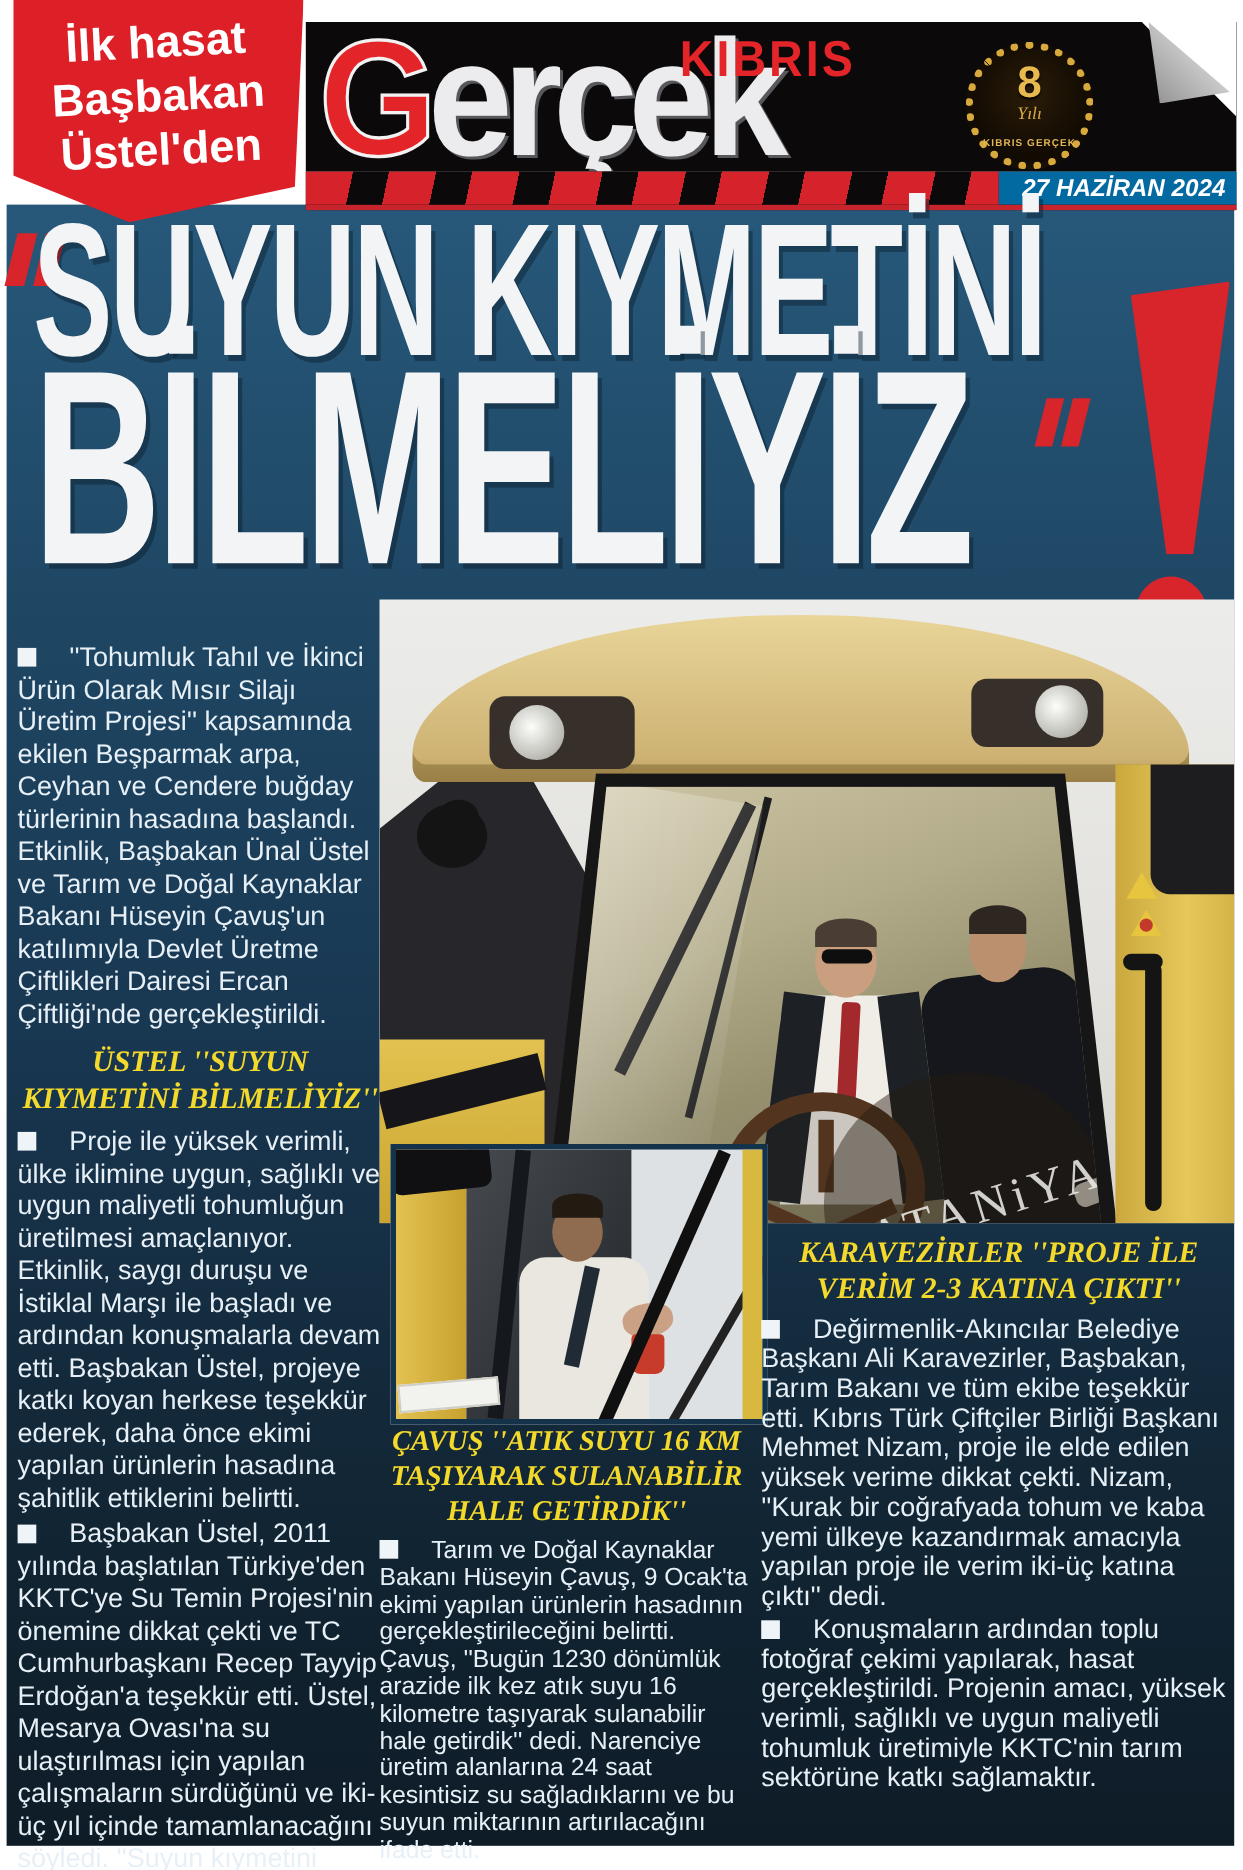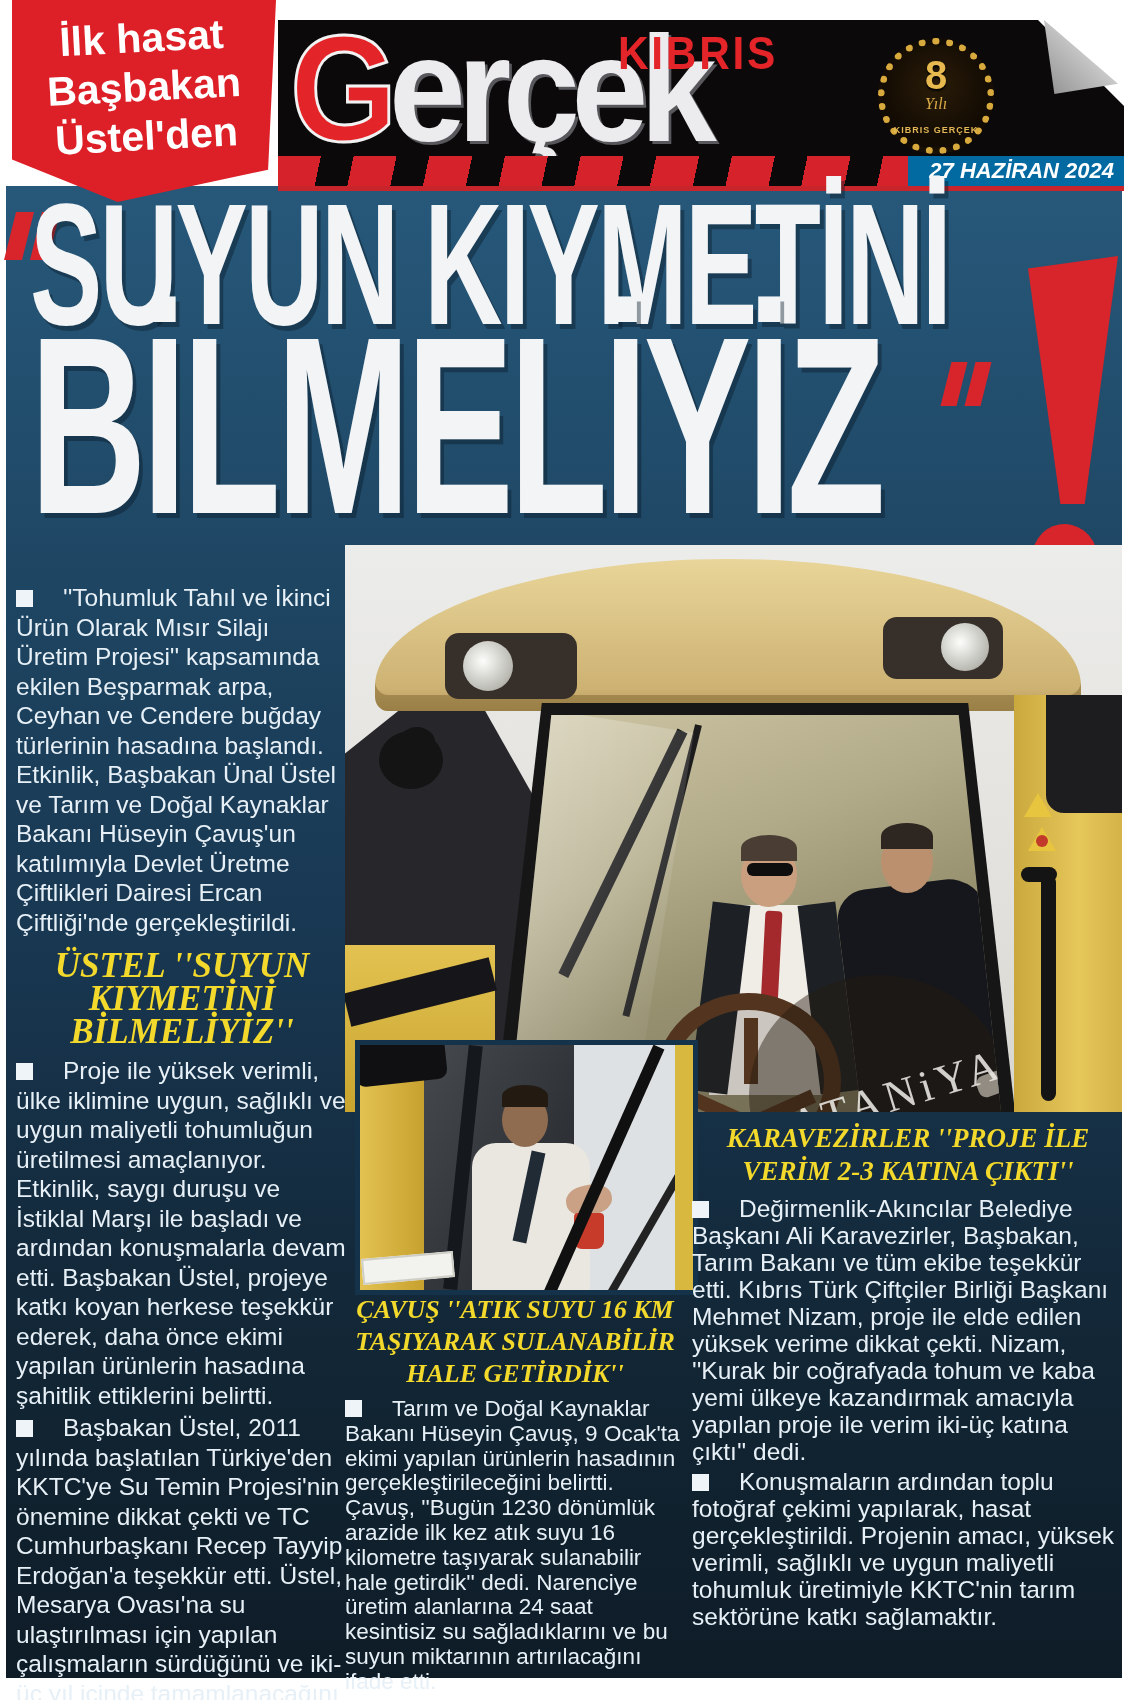--- a/index.html
+++ b/index.html
@@ -140,21 +140,21 @@
   .ipplate{position:absolute;left:2px;top:210px;width:92px;height:26px;background:#f2f2ee;transform:rotate(-5deg);
            box-shadow:inset 0 0 0 2px #cfcfc7;}
   
   .col{position:absolute;color:#e7f0f7;}
   .col p{margin:0 0 3px 0;}
   #colL{left:16px;top:583px;width:332px;font-size:24.5px;line-height:29.5px;}
   #colM{left:345px;top:1294px;width:340px;font-size:22.5px;line-height:24.8px;}
   #colR{left:692px;top:1122px;width:432px;font-size:24.5px;line-height:27px;}
   .yhead{font-family:"Liberation Serif","DejaVu Serif",serif;font-weight:bold;font-style:italic;
          color:#f3d92b;text-align:center;}
-  #colL .yhead{font-size:35px;line-height:33px;margin:12px 0 8px;}
+  #colL .yhead{font-size:27px;line-height:33px;margin:12px 0 8px;}
   #colM .yhead{font-size:26px;line-height:32px;margin:0 0 7px;}
   #colR .yhead{font-size:27px;line-height:33px;margin:0 0 7px;}
   .sq{display:inline-block;width:17px;height:17px;background:#eef4f8;margin-right:30px;transform:translateY(1px);}
 </style>
 </head>
 <body>
 
 <div id="page">
 
   <div id="panel"></div>

